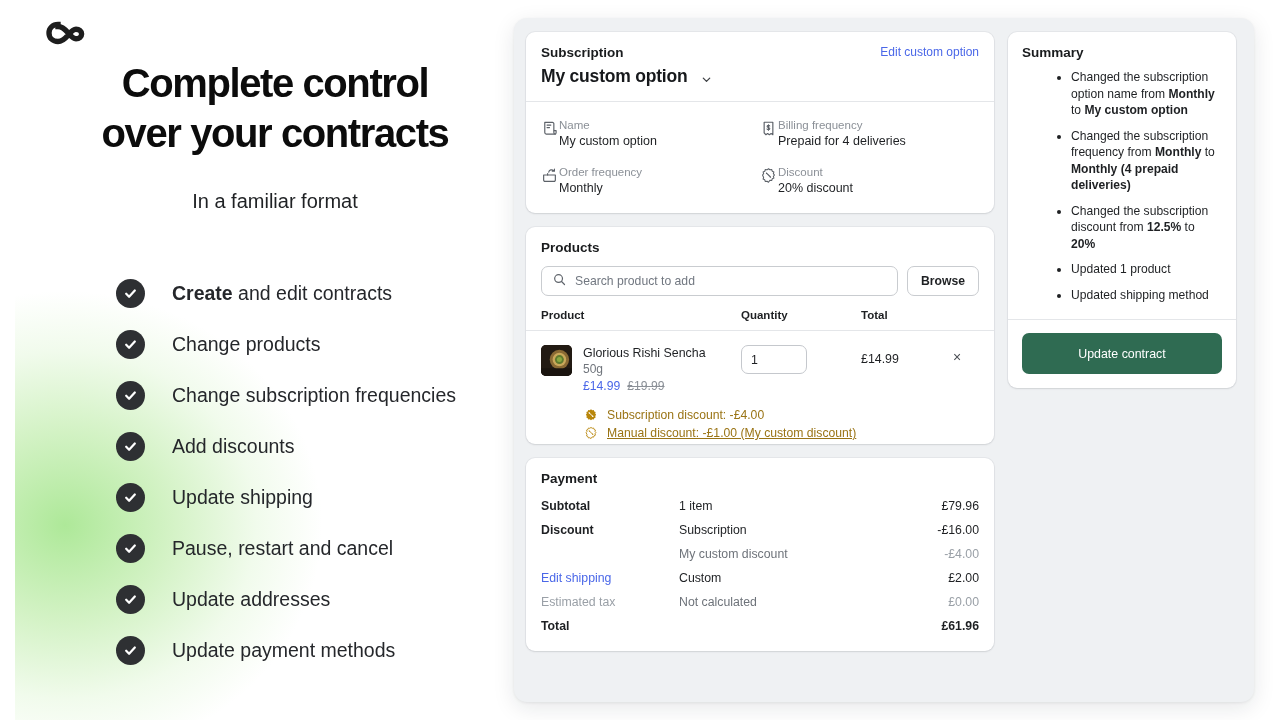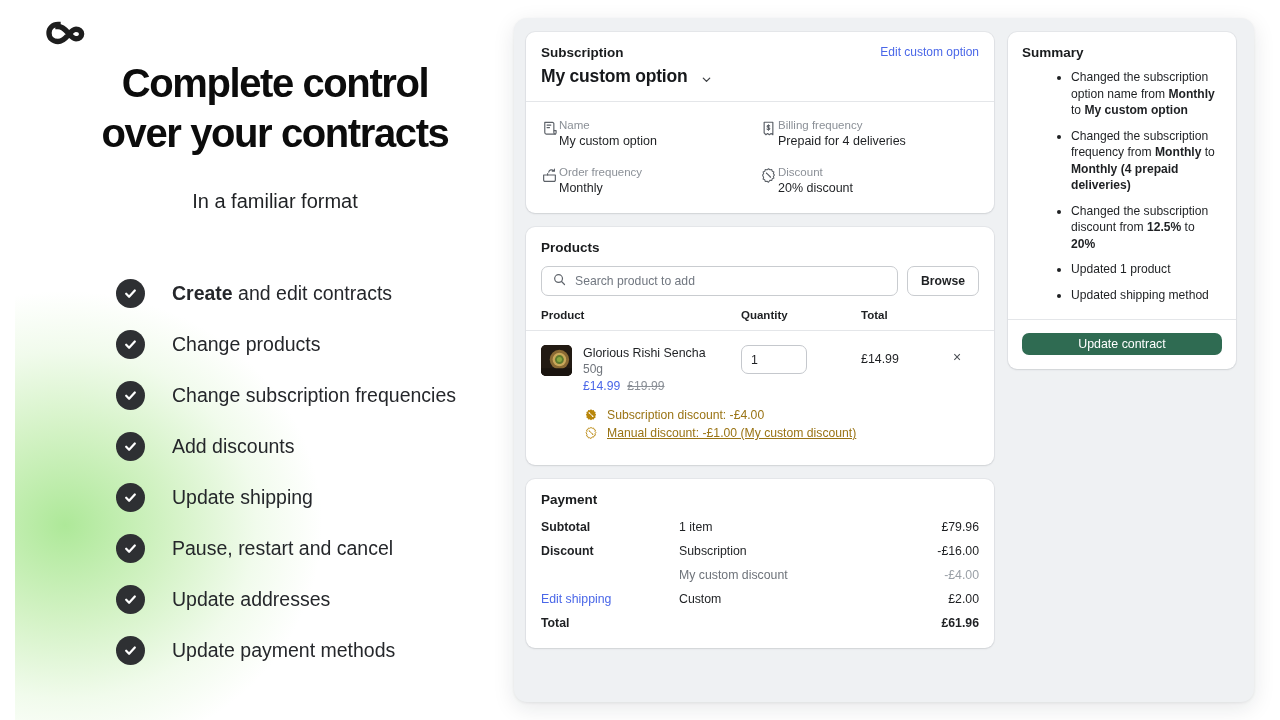--- a/index.html
+++ b/index.html
@@ -130,21 +130,21 @@
   .p-now { color: #4a67e8; }
   .p-was { color: #8b9097; text-decoration: line-through; margin-left: 7px; }
   .qty-input {
     width: 66px; height: 29px; border: 1px solid #c5c8cd; border-radius: 7px;
     font-size: 12.4px; color: #1e2023; padding: 0 9px; outline: none;
     font-family: inherit; background: #fff;
   }
   .row-total { font-size: 12.4px; color: #1e2023; padding-top: 7px; }
   .x-btn { color: #4a4e54; font-size: 14px; cursor: pointer; padding-top: 5px; line-height: 1; }
 
-  .disc-list { padding: 9px 15px 25px 58px; }
+  .disc-list { padding: 9px 15px 4px 58px; }
   .disc-row { display: flex; align-items: center; gap: 9px; margin-top: 4px; }
   .disc-ico { width: 14px; height: 14px; flex: 0 0 14px; color: #b8860b; }
   .disc-ico svg { width:100%; height:100%; display:block; }
   .disc-txt { font-size: 12.2px; color: #9a7415; }
   .disc-txt.u { text-decoration: underline; }
 
   
   .pay-head { padding: 13px 15px 13px 15px; }
   .pay-row { display: flex; padding: 0 15px 10px 15px; font-size: 12.3px; align-items: baseline; }
   .pay-l { width: 138px; flex: 0 0 138px; color: #1e2023; font-weight: 700; }
@@ -162,21 +162,21 @@
   .sum-head { padding: 13px 14px 5px 14px; }
   .sum-list { padding: 4px 14px 14px 14px; margin-left: 36px; }
   .sum-list li {
     font-size: 12.1px; color: #1e2023; line-height: 16.5px;
     margin-bottom: 9px; margin-left: 13px;
   }
   .sum-list li:last-child { margin-bottom: 2px; }
   .sum-list li b { font-weight: 700; }
   .sum-foot { padding: 13px 14px 14px 14px; }
   .update-btn {
-    width: 100%; height: 22px; border: none; border-radius: 7px;
+    width: 100%; height: 41px; border: none; border-radius: 7px;
     background: #2f6b52; color: #fff; font-size: 12.4px; font-weight: 400;
     cursor: pointer; font-family: inherit;
   }
 </style>
 </head>
 <body>
 
 <div class="stage">
 
   <div class="left-pane">
@@ -430,20 +430,25 @@
               <div class="pay-row">
                 <div class="pay-l norm"></div>
                 <div class="pay-m">My custom discount</div>
                 <div class="pay-r muted">-£4.00</div>
               </div>
               <div class="pay-row">
                 <div class="pay-l lnk">Edit shipping</div>
                 <div class="pay-m dk">Custom</div>
                 <div class="pay-r">£2.00</div>
               </div>
+              <div class="pay-row">
+                <div class="pay-l muted">Estimated tax</div>
+                <div class="pay-m">Not calculated</div>
+                <div class="pay-r muted">£0.00</div>
+              </div>
               <div class="pay-row last">
                 <div class="pay-l">Total</div>
                 <div class="pay-m"></div>
                 <div class="pay-r b">£61.96</div>
               </div>
             </div>
         </div>
 
       </div>
 

